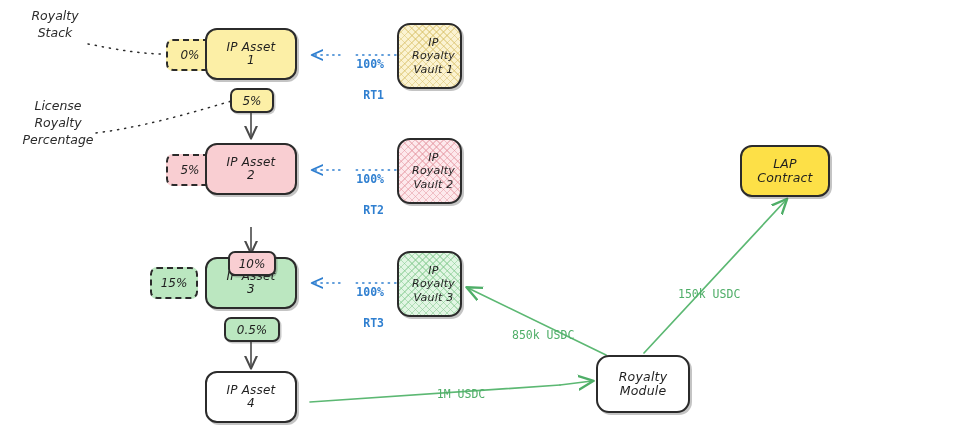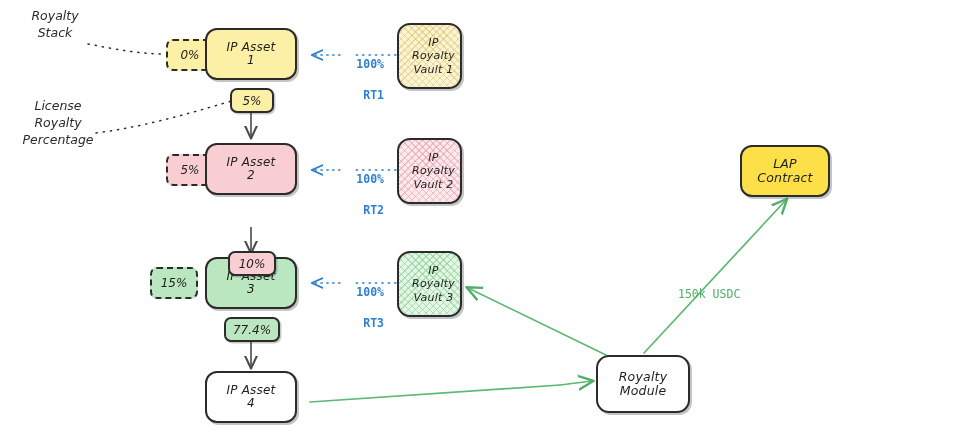--- a/index.html
+++ b/index.html
@@ -265,21 +265,21 @@
     <span class="ln">4</span>
   </div>
 
   <div class="pill yellow" style="left:230px; top:88px; width:44px;">
     <span>5%</span>
   </div>
   <div class="pill pink" style="left:228px; top:203px; width:48px;margin-top:48px;">
     <span>10%</span>
   </div>
   <div class="pill green" style="left:224px; top:317px; width:56px;">
-    <span>77.4%</span>
+    <span>0.5%</span>
   </div>
 
   <div class="rt-label" style="left:322px; top:41px; width:62px;">
     <div>100%</div>
     <div>RT1</div>
   </div>
   <div class="rt-label" style="left:322px; top:156px; width:62px;">
     <div>100%</div>
     <div>RT2</div>
   </div>
@@ -310,20 +310,24 @@
     <span class="ln">LAP</span>
     <span class="ln">Contract</span>
   </div>
 
   <div class="node module" style="left:596px; top:355px;">
     <span class="ln">Royalty</span>
     <span class="ln">Module</span>
   </div>
 
   <div class="flow-label center" style="left:366px; top:370px; width:190px;">
-  </div>
-
+    <div>1M USDC</div>
+  </div>
+
+  <div class="flow-label" style="left:512px; top:311px;">
+    <div>850k USDC</div>
+  </div>
 
   <div class="flow-label" style="left:678px; top:270px;">
     <div>150k USDC</div>
   </div>
 
 </div>
 
 </body></html>

